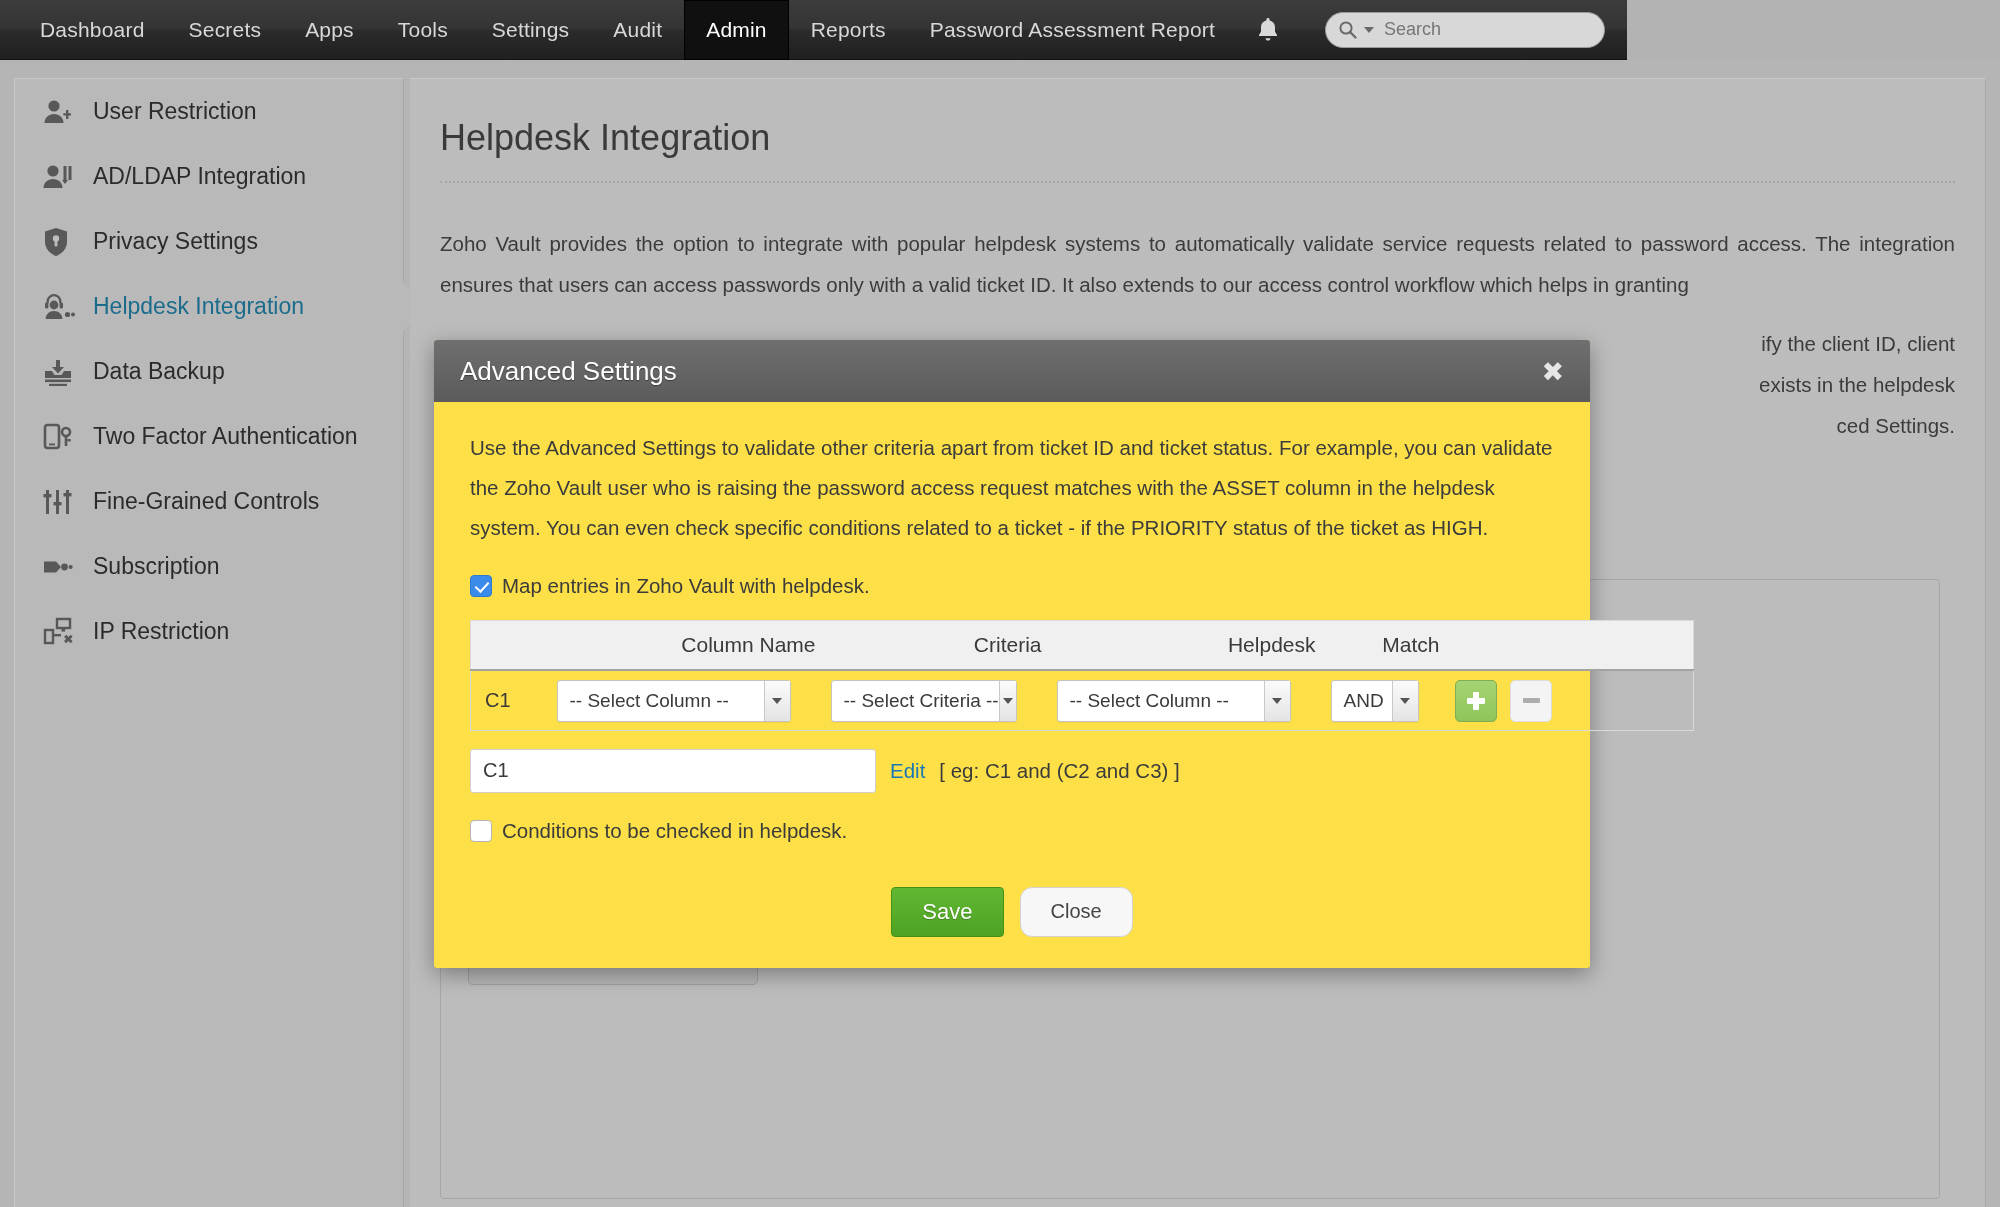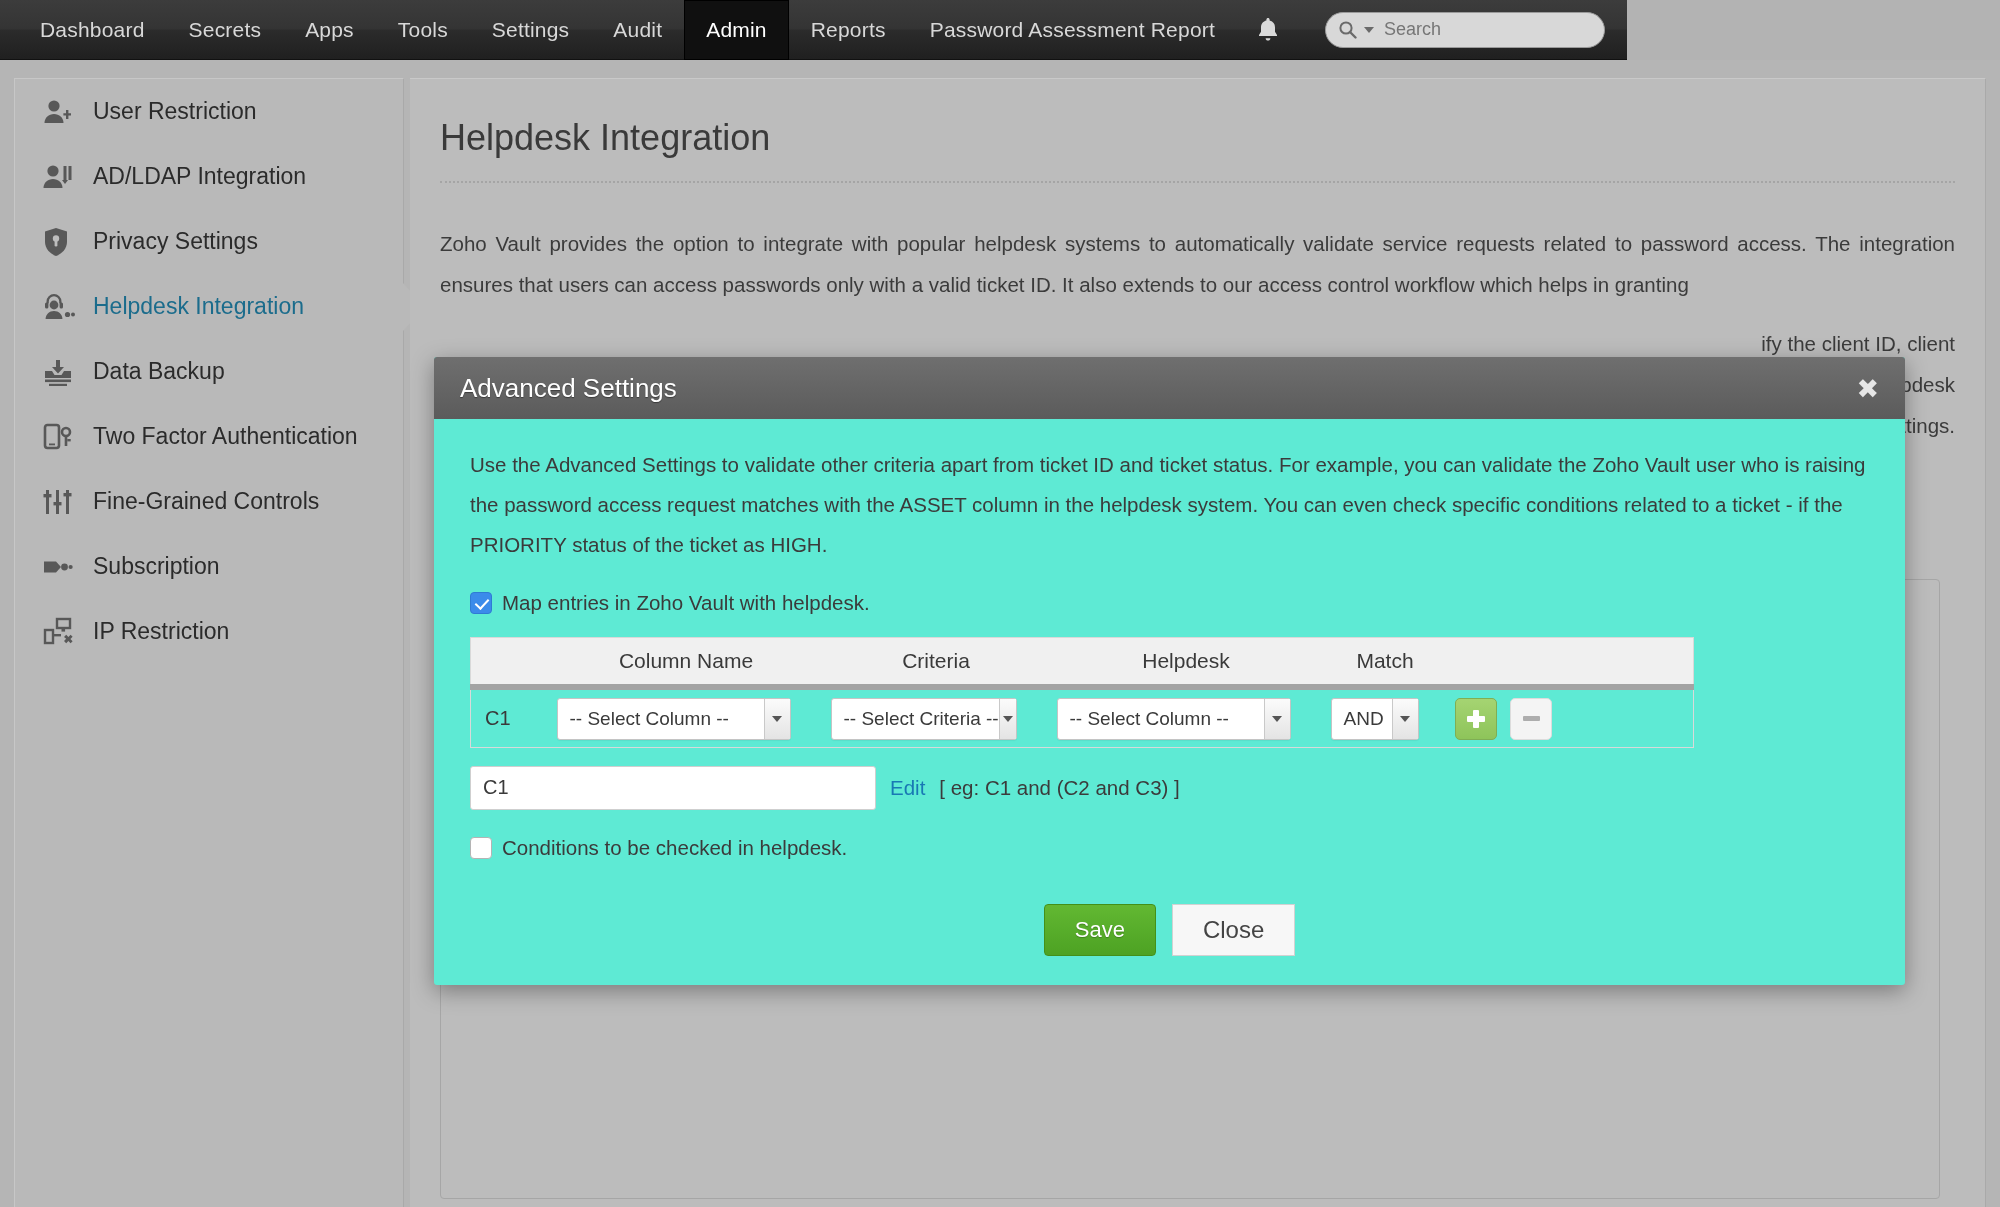--- a/index.html
+++ b/index.html
@@ -155,23 +155,23 @@
     width: 26px; height: 26px; border-radius: 50%;
     border: 1px solid #8e8e8e;
     background: #b6b6b6;
     margin: 22px auto 0 auto;
     cursor: pointer;
   }
 
   
   .modal {
     position: absolute;
-    left: 434px; top: 297px;
-    width: 1471px; height: 628px;
-    background: #5eead4;
+    left: 434px; top: 280px;
+    width: 1156px; height: 628px;
+    background: #fde047;
     box-shadow: 0 6px 22px rgba(0,0,0,.35);
     border-radius: 3px;
   }
   .modal-head {
     height: 62px;
     background: linear-gradient(to bottom, #6f6f6f 0%, #5b5b5b 100%);
     display: flex; align-items: center;
     padding: 0 26px;
     border-radius: 3px 3px 0 0;
   }
@@ -212,22 +212,22 @@
     width: 1224px;
     margin-top: 22px;
     border-collapse: collapse;
     border: 1px solid #d9d9d9;
     table-layout: fixed;
   }
   table.cond thead th {
     background: #f0f0f0;
     height: 50px;
     font-size: 21px; font-weight: normal; color: #3a3a3a;
-    text-align: center;
-    border-bottom: 6px solid #a3a3a3;
+    text-align: right;
+    border-bottom: 2px solid #a3a3a3;
     padding-left: 14px;
   }
   table.cond tbody td {
     height: 60px;
     padding-left: 14px;
     font-size: 20px; color: #3a3a3a;
     vertical-align: middle;
   }
   .sel {
     display: inline-flex; align-items: center;
@@ -302,22 +302,22 @@
     border: 1px solid #449019;
     color: #fff; font-size: 22px;
     padding: 11px 30px; border-radius: 4px;
     cursor: pointer;
     font-family: "Liberation Sans", sans-serif;
     text-shadow: 0 1px 1px rgba(0,0,0,.25);
   }
   .btn-close {
     background: #f7f7f7;
     border: 1px solid #d2d2d2;
-    color: #444; font-size: 24px;
-    padding: 11px 30px; border-radius: 0;
+    color: #444; font-size: 20px;
+    padding: 11px 30px; border-radius: 12px;
     cursor: pointer;
     font-family: "Liberation Sans", sans-serif;
   }
 </style>
 </head>
 <body>
 
 <div class="topbar">
   <div class="nav-left" id="nav-left">
       <div class="nav-item">Dashboard</div>

